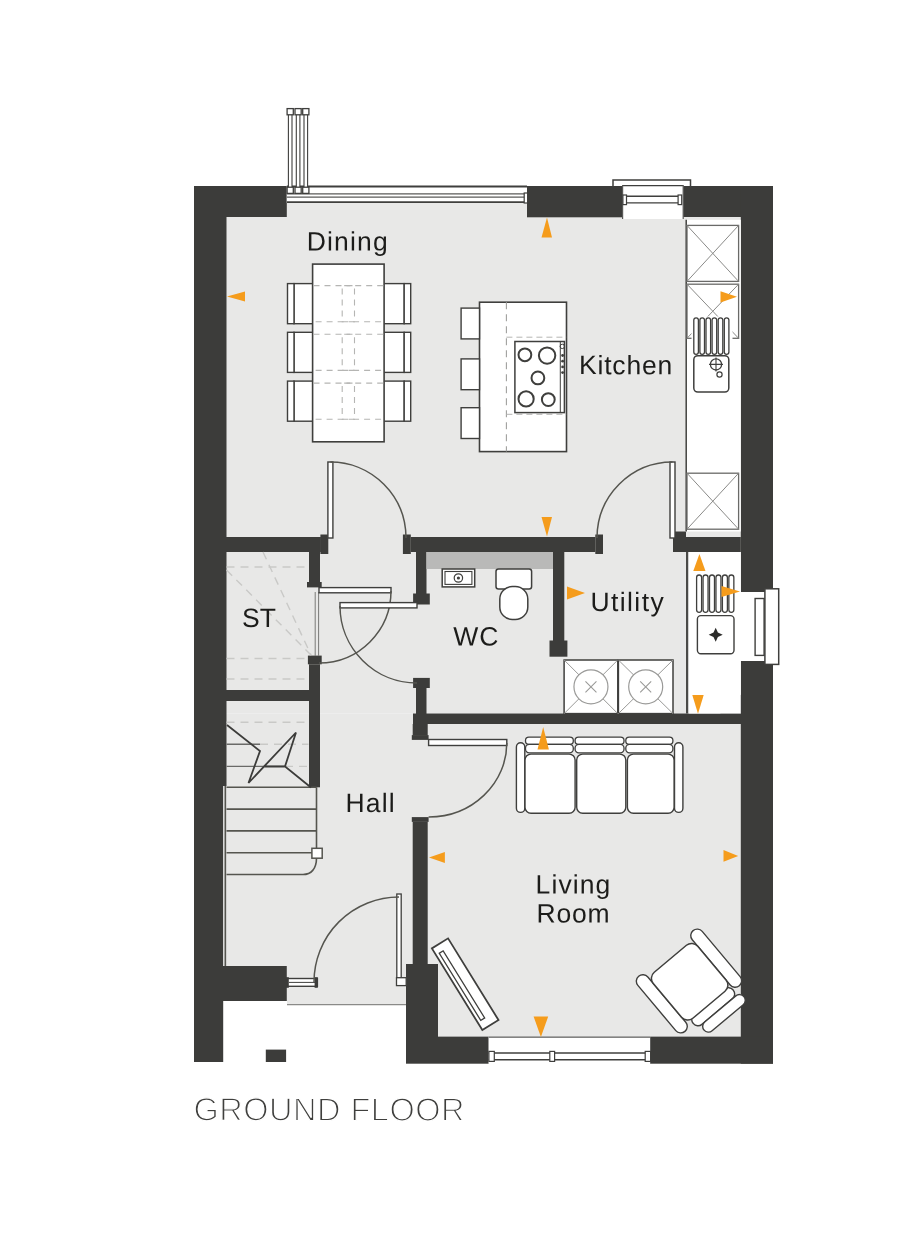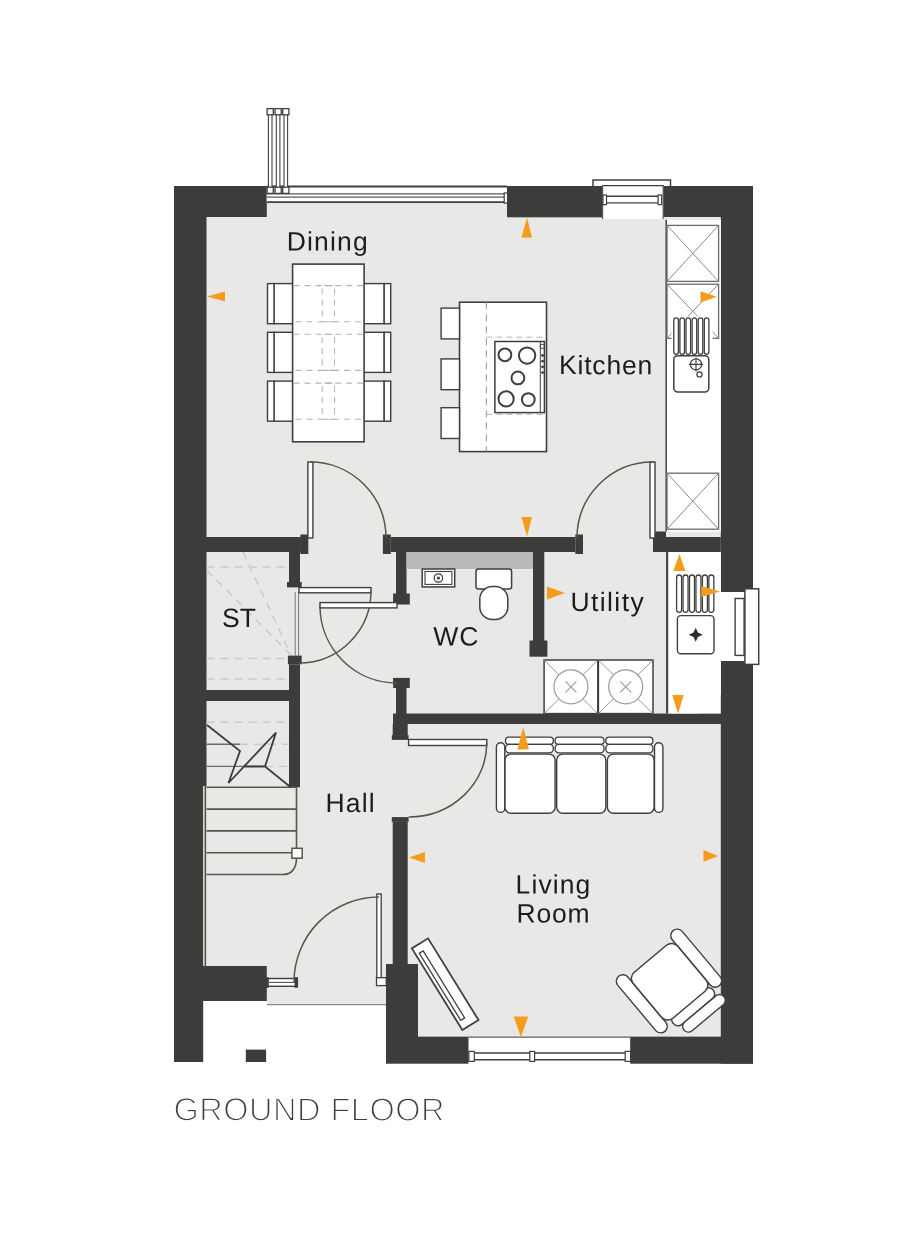--- a/index.html
+++ b/index.html
@@ -1,17 +1,17 @@
 <!DOCTYPE html>
 <html><head>
 <meta charset="utf-8">
 <style>
   html,body{margin:0;padding:0;background:#ffffff;}
   #page{position:relative;width:797px;height:1249px;background:#ffffff;overflow:hidden;
-        font-family:"Liberation Sans", sans-serif;}
+        font-family:"Liberation Sans", sans-serif;margin-left:20px;}
   svg{position:absolute;left:0;top:0;}
   text{font-family:"Liberation Sans", sans-serif;-webkit-font-smoothing:antialiased;}
 </style>
 </head>
 <body>
 <div id="page">
 <svg width="923" height="1249" viewBox="0 0 923 1249">
 
 <rect x="0" y="0" width="923" height="1249" fill="#ffffff"></rect>
 

